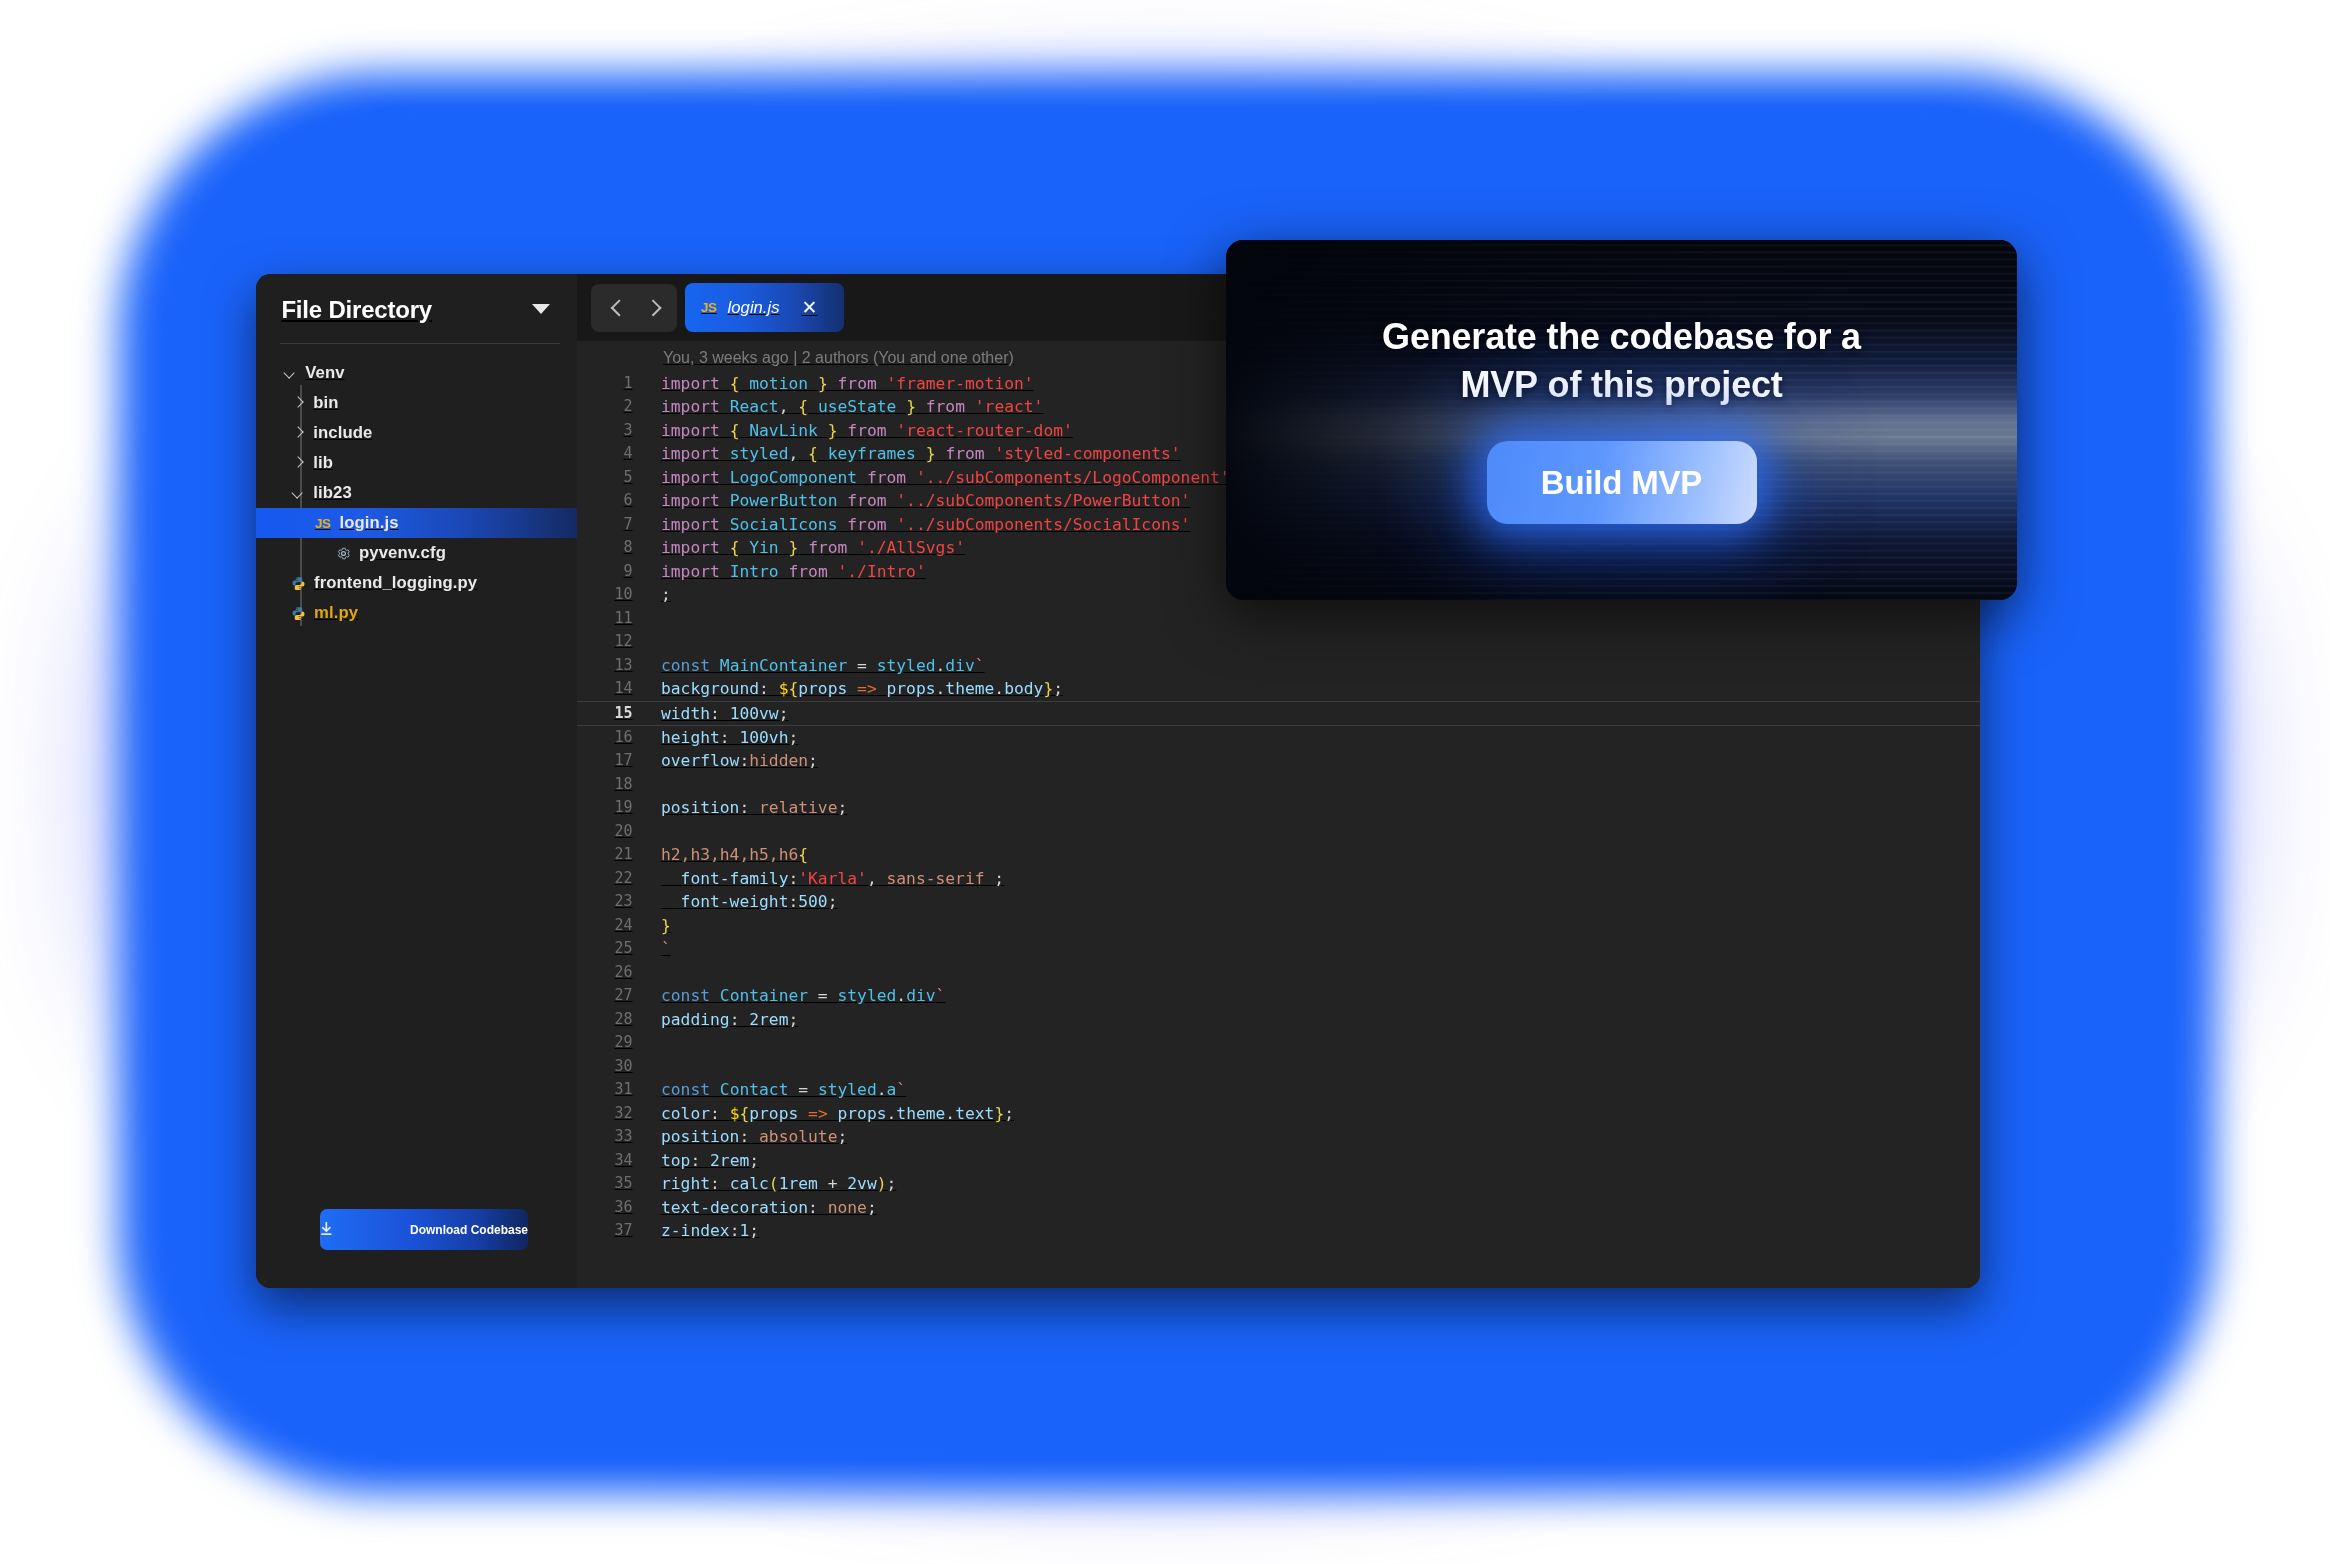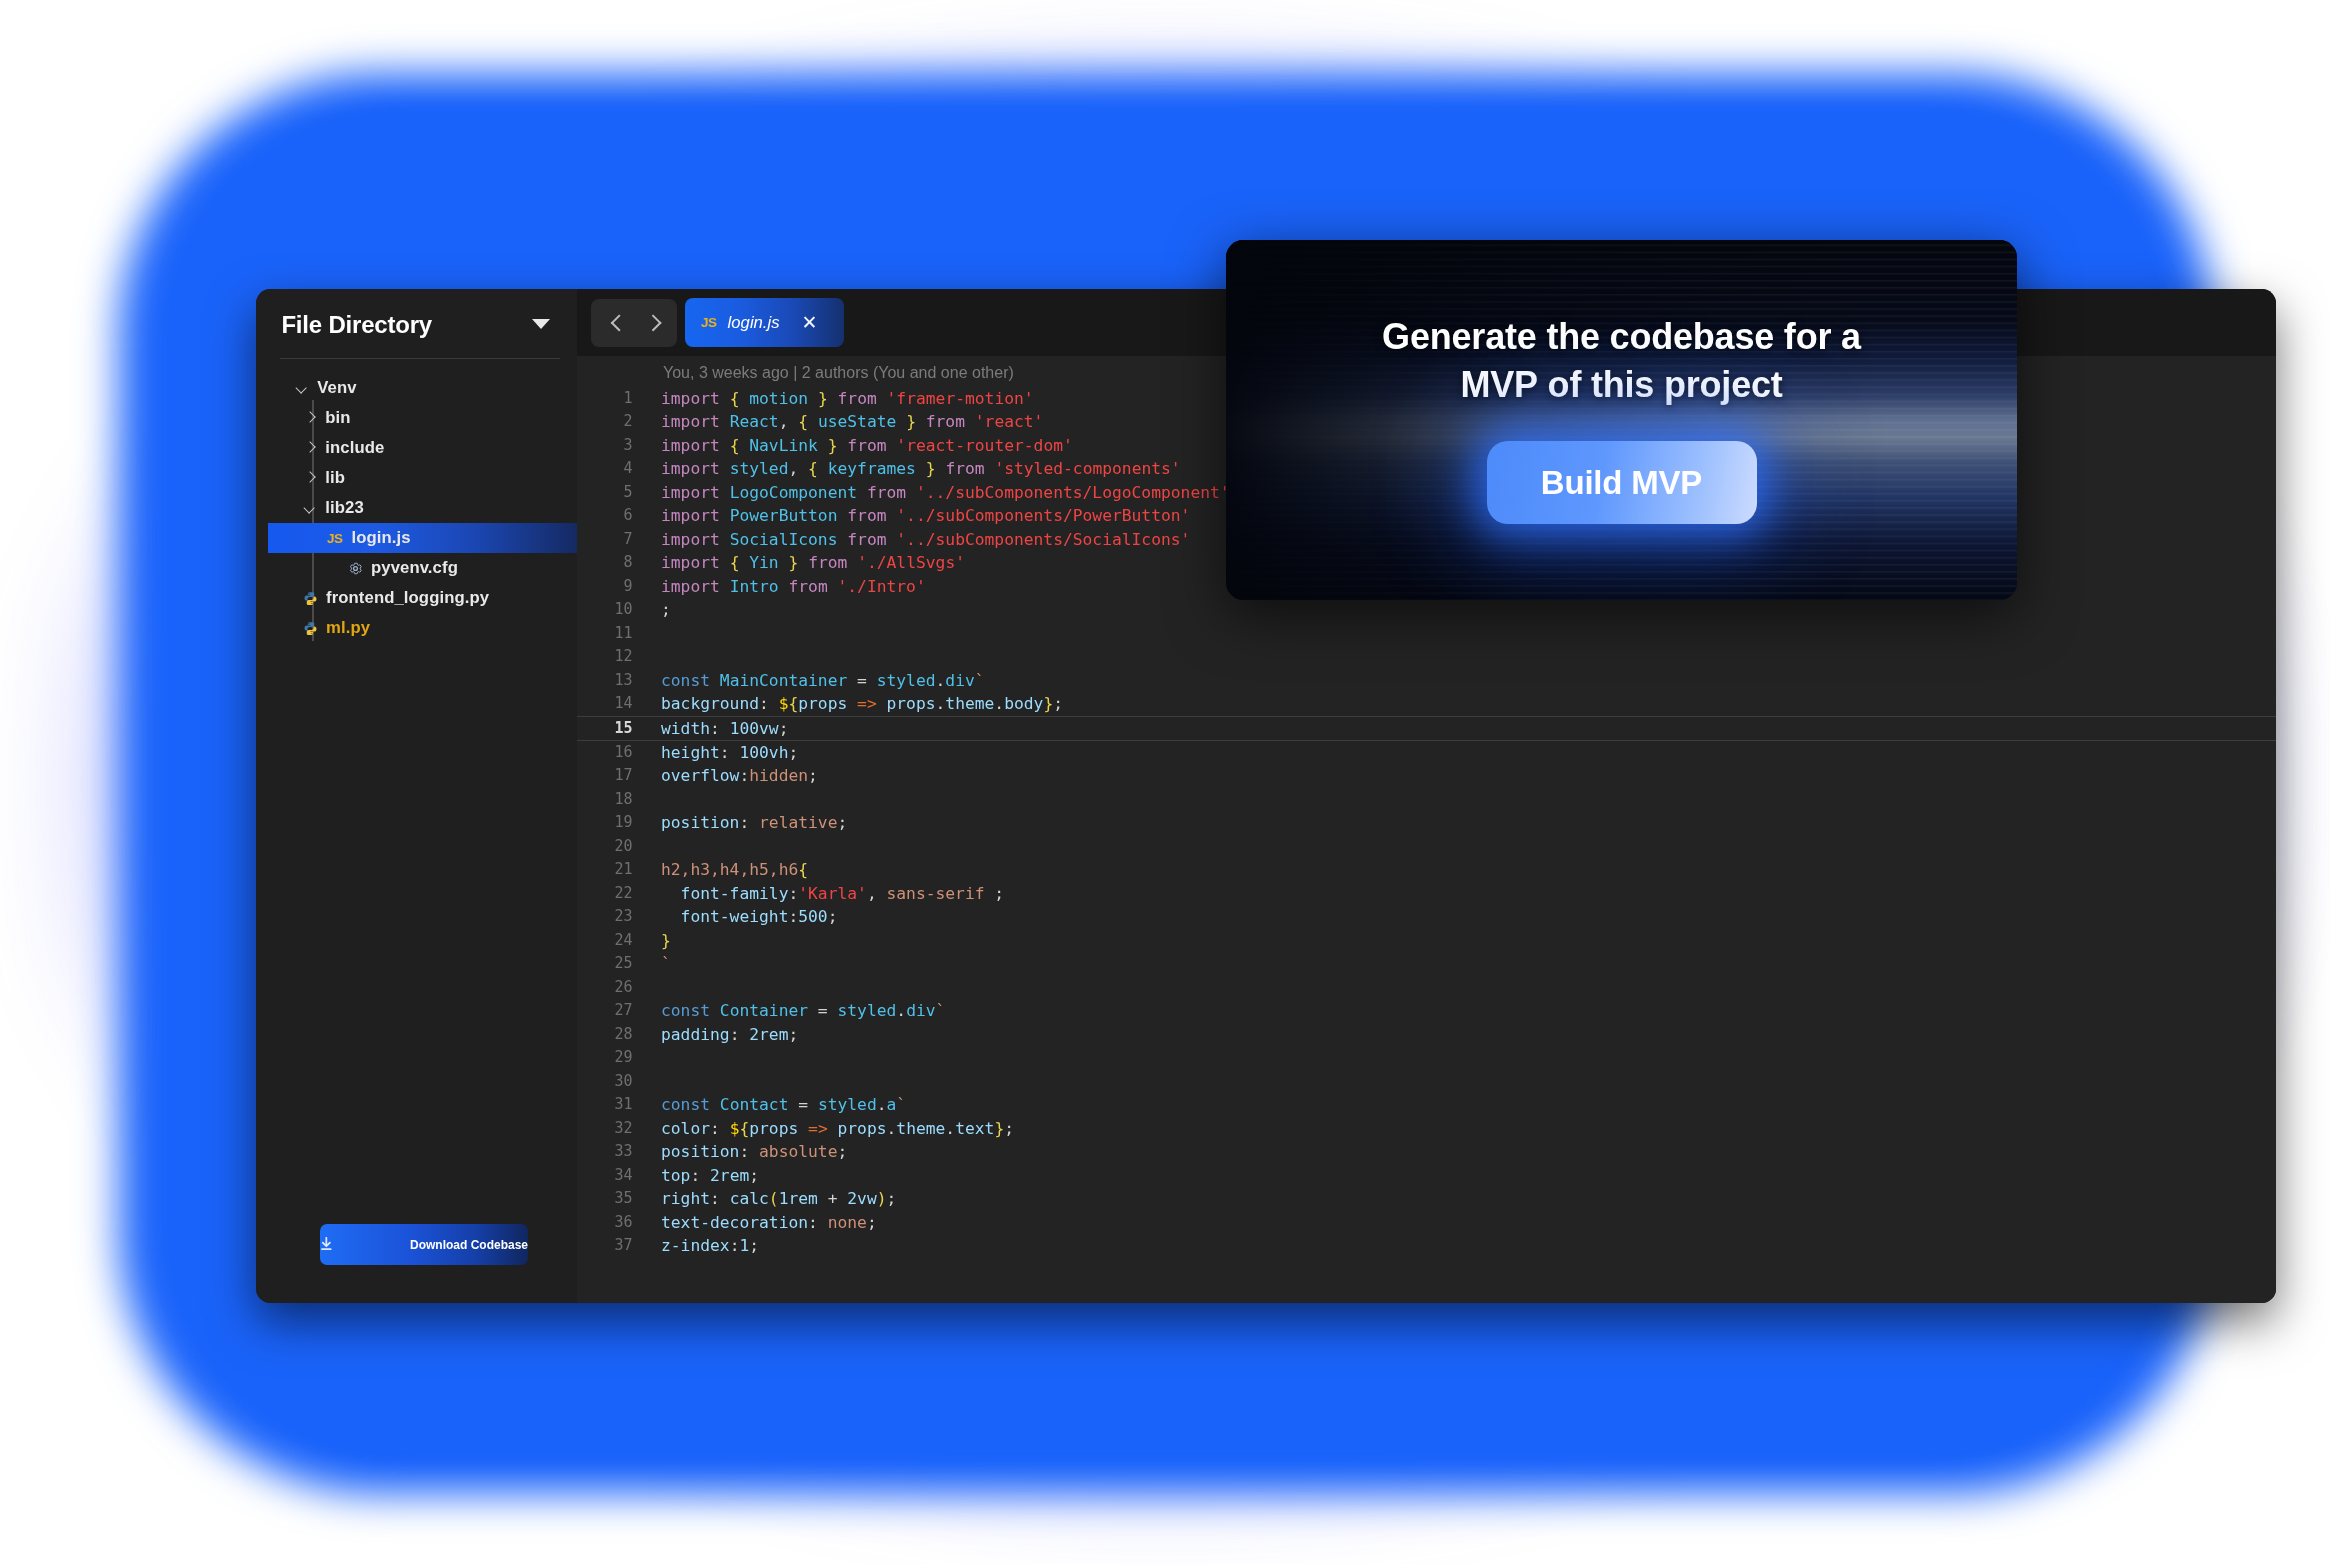--- a/index.html
+++ b/index.html
@@ -35,27 +35,28 @@
     position: absolute;
     left: 167px; top: 105px; width: 2000px; height: 1357px;
     border-radius: 238px;
     background: #1a63fa;
     filter: blur(8px);
   }
 
   
   .ide-window {
     position: absolute;
-    left: 256px; top: 289px;
-    width: 2020px; height: 1014px;
+    left: 256px; top: 274px;
+    width: 1724px; height: 1014px;
     background: #232323;
     border-radius: 14.3px;
     box-shadow: 0 19px 48px rgba(0,0,0,0.55);
     overflow: hidden;
     display: flex;
+    text-decoration: underline;
   }
 
   
   .sidebar {
     width: 321px;
     background: #1f1f1f;
     border-radius: 14.3px 0 0 14.3px;
     position: relative;
     flex: 0 0 321px;
   }
@@ -69,21 +70,21 @@
   .caret-down {
     width: 0; height: 0;
     border-left: 9.5px solid transparent;
     border-right: 9.5px solid transparent;
     border-top: 10.3px solid #e8e8e8;
     margin-bottom: 1.6px;
   }
   .sidebar-rule {
     height: 0.8px; background: #3a3a3a; margin: 19px 17.5px 0 24px;
   }
-  .tree { padding: 14.3px 0 0 0; position: relative; margin-left: 12px; }
+  .tree { padding: 14.3px 0 0 0; position: relative; }
   .tree-guide {
     position: absolute;
     left: 44px; top: 41px; width: 1.6px; height: 241px;
     background: #4b4b4b;
   }
   .row {
     display: flex; align-items: center;
     height: 30px;
     padding-left: 27px;
     position: relative;

